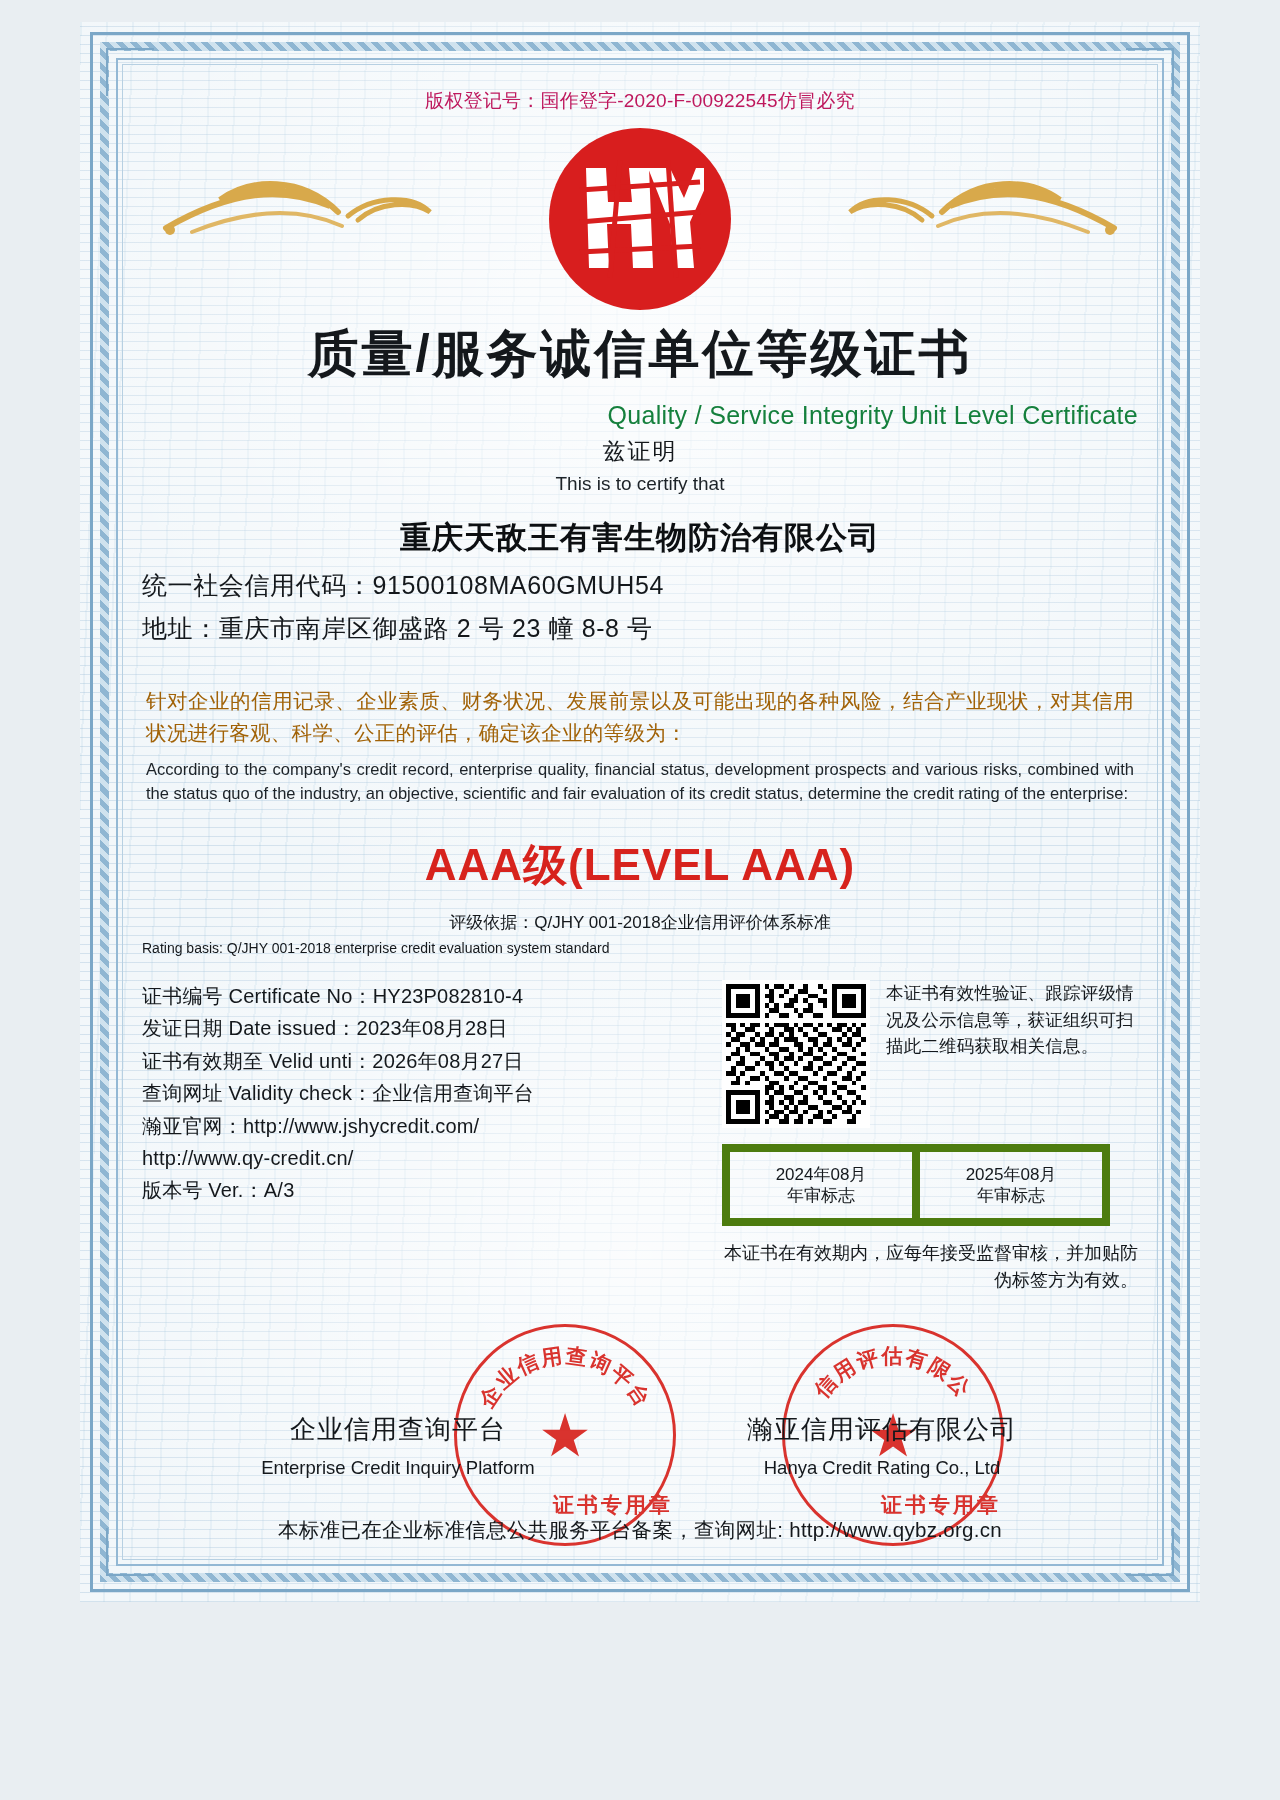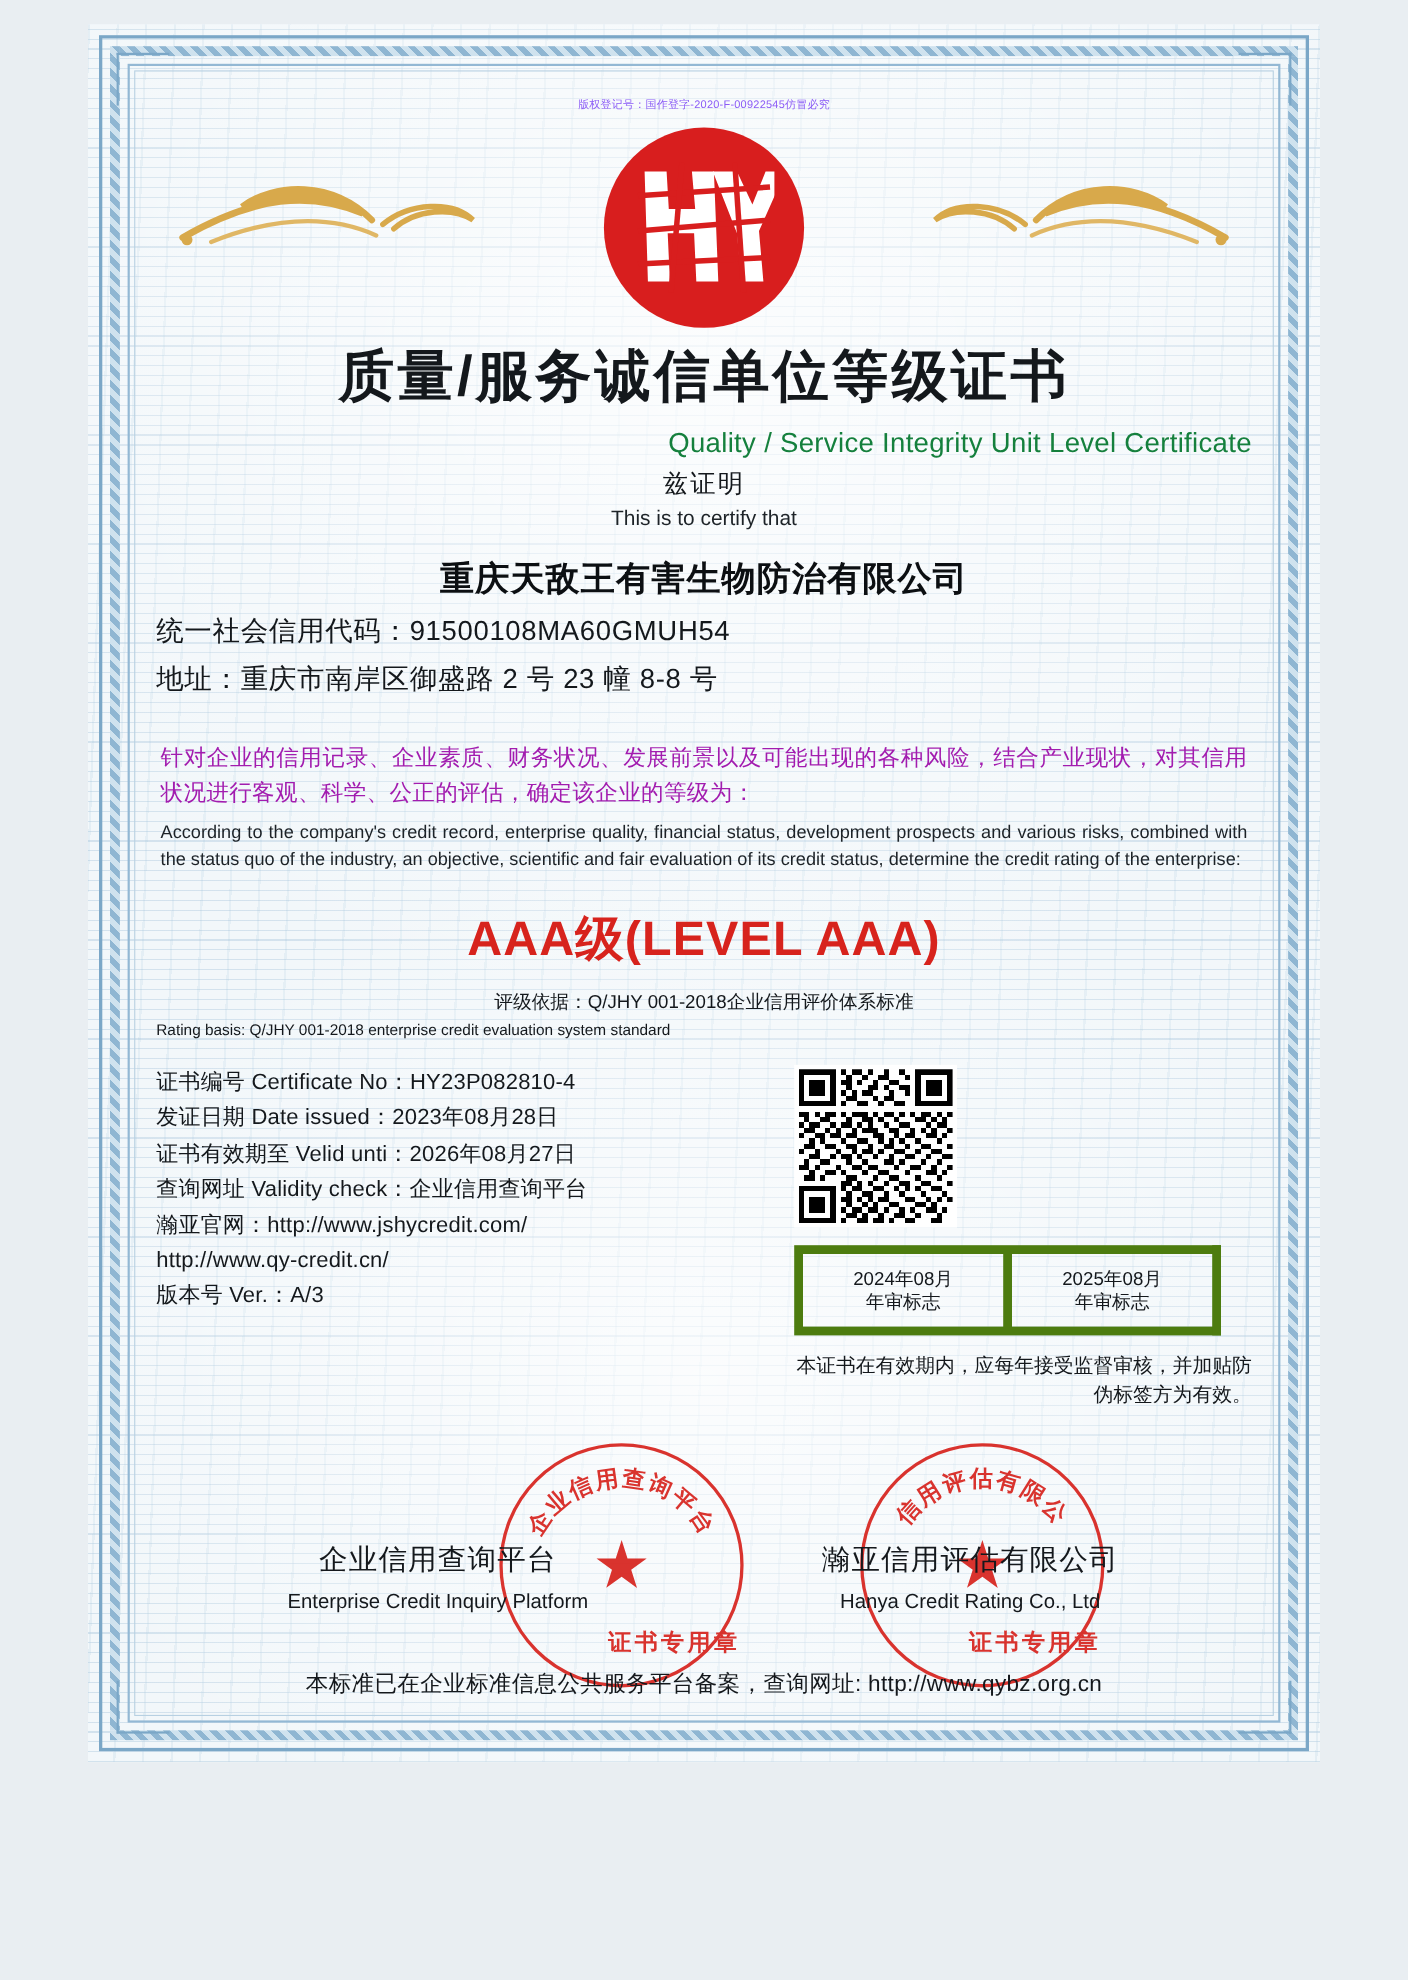--- a/index.html
+++ b/index.html
@@ -98,22 +98,22 @@
     position: relative;
     z-index: 5;
     padding: 58px 62px 0 62px;
     box-sizing: border-box;
     height: 100%;
   }
 
   
   .copyright {
     text-align: center;
-    font-size: 10px;
-    color: #8b5cf6;
+    font-size: 19px;
+    color: #be185d;
     letter-spacing: .2px;
     margin-top: 8px;
   }
 
   
   .emblem-row {
     position: relative;
     height: 190px;
     margin-top: 6px;
   }
@@ -187,21 +187,21 @@
   }
 
   
   .body-block {
     margin-top: 40px;
     padding: 0 4px;
   }
   .body-cn {
     font-size: 20.5px;
     line-height: 1.55;
-    color: #a21caf;
+    color: #a16207;
     text-align: justify;
     letter-spacing: .3px;
   }
   .body-en {
     font-size: 16.5px;
     line-height: 1.5;
     color: #1c2227;
     margin-top: 8px;
     text-align: justify;
   }
@@ -662,20 +662,21 @@
                   <rect x="26" y="27" width="1" height="1"></rect>
                 <rect x="8" y="28" width="1" height="1"></rect>
                   <rect x="11" y="28" width="2" height="1"></rect>
                 <rect x="14" y="28" width="2" height="1"></rect>
                   <rect x="17" y="28" width="1" height="1"></rect>
                 <rect x="20" y="28" width="2" height="1"></rect>
                   <rect x="25" y="28" width="2" height="1"></rect>
               </g>
             </svg>
           </div>
+          <div class="qr-note">本证书有效性验证、跟踪评级情况及公示信息等，获证组织可扫描此二维码获取相关信息。</div>
         </div>
 
         <div class="stamp-boxes">
           <div class="stamp-box">
             <div>2024年08月</div>
             <div>年审标志</div>
           </div>
           <div class="stamp-box">
             <div>2025年08月</div>
             <div>年审标志</div>

